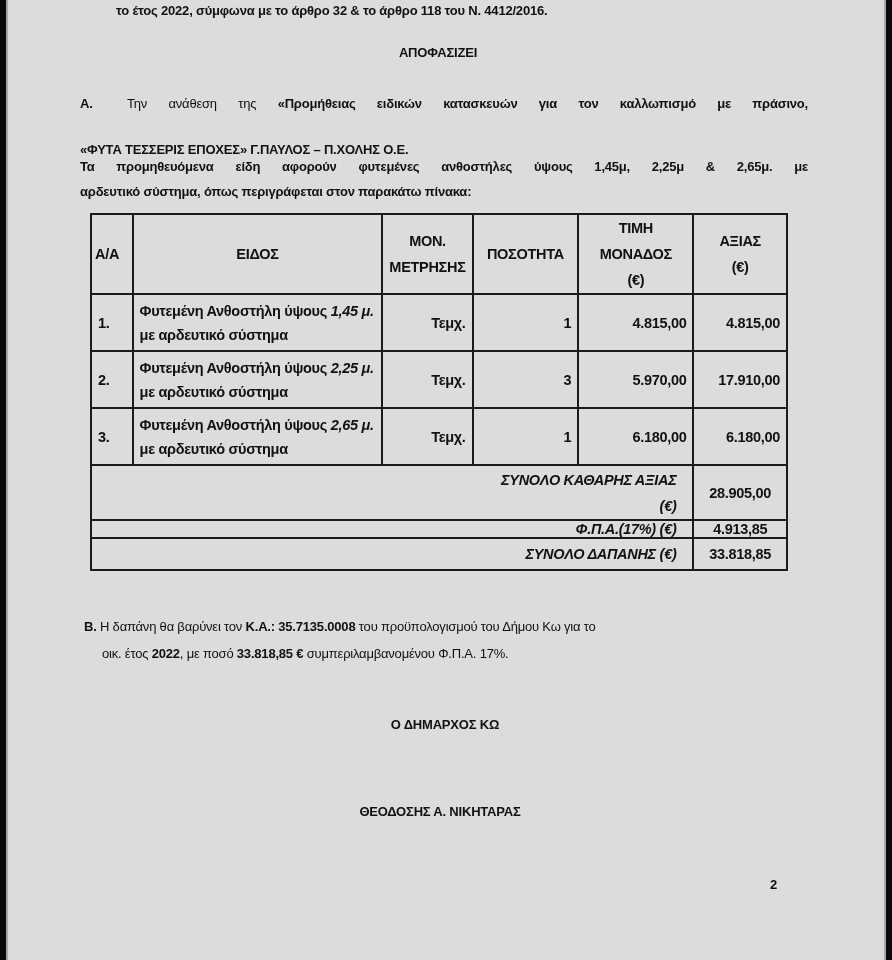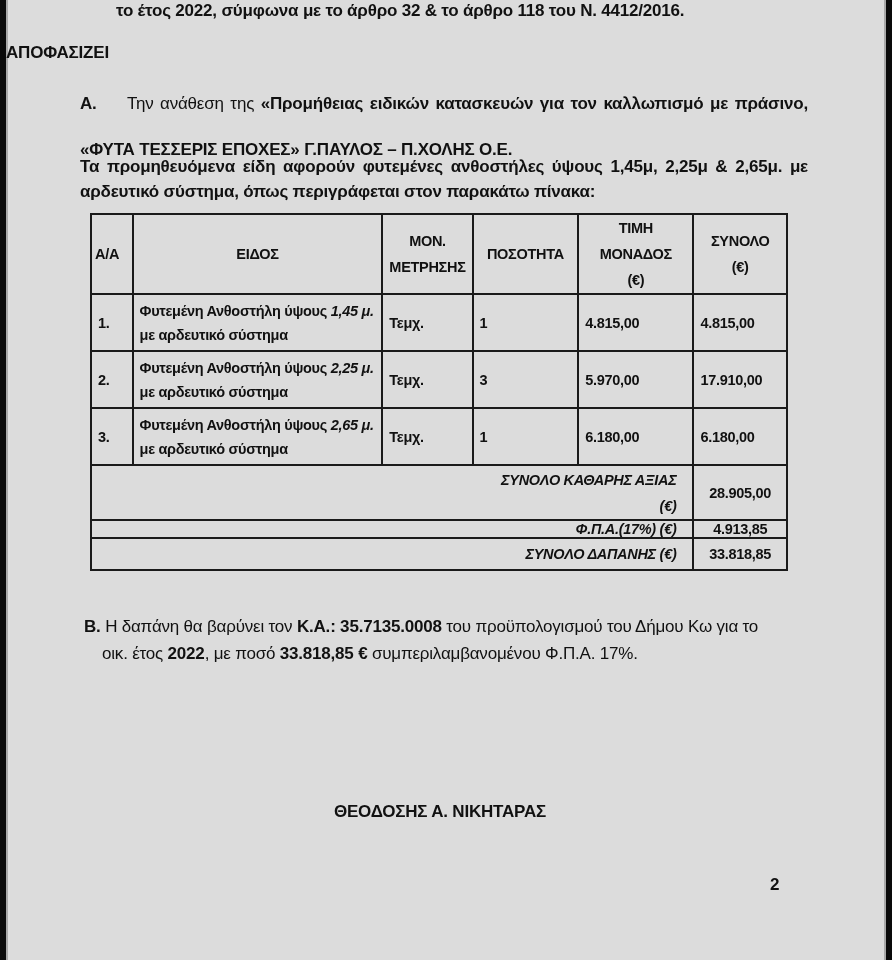--- a/index.html
+++ b/index.html
@@ -6,45 +6,45 @@
     body {
       width: 892px; height: 960px; overflow: hidden;
       background: #0a0a0a;
       font-family: "Liberation Sans", sans-serif;
       color: #111;
     }
     .page {
       position: absolute; left: 6px; top: 0; width: 880px; height: 960px;
       background: #dcdcdc;
     }
-    .txt { position: absolute; font-size: 17px; line-height: 22px; letter-spacing: -0.2px; }
+    .txt { position: absolute; font-size: 13px; line-height: 22px; letter-spacing: -0.2px; }
     .b { font-weight: bold; }
     .line1 { left: 110px; top: 0px; }
-    .heading { left: 0; width: 864px; text-align: left; top: 42px; font-weight: bold; }
+    .heading { left: 0; width: 864px; text-align: center; top: 42px; font-weight: bold; }
     .parA { left: 74px; top: 73px; width: 728px; }
     .parA .row { display: block; height: 26px; text-align: justify; text-align-last: justify; margin-top: 20px; }
     .parA .row.last { text-align-last: left; }
     .parA .lbl { display: inline-block; width: 47px; font-weight: bold; }
     .parIntro { left: 74px; top: 156px; width: 728px; font-weight: bold; }
     .parIntro .row { display: block; height: 25px; text-align: justify; text-align-last: justify; }
     .parIntro .row.last { text-align-last: left; }
 
     table.items {
       position: absolute; left: 84px; top: 213px;
       width: 698px; border-collapse: collapse;
       font-size: 14.5px; letter-spacing: -0.3px;
     }
     table.items td, table.items th {
       border: 2px solid #1a1a1a; padding: 0 6px; vertical-align: middle;
     }
     table.items th { font-weight: bold; text-align: center; line-height: 26px; }
     table.items th.aa { text-align: left; padding-left: 3px; }
     .hdr-row { height: 78px; }
     .item-row { height: 57px; }
-    .item-row td { text-align: left; font-weight: bold; }
+    .item-row td { text-align: right; font-weight: bold; }
     .item-row td.num { text-align: left; padding-left: 6px; }
     .item-row td.desc { text-align: left; line-height: 24px; padding-left: 6px; }
     .item-row td.desc i { font-style: italic; }
     .sum-row td { font-weight: bold; text-align: center; }
     .sum-row td.lbl { text-align: right; font-style: italic; padding-right: 16px; }
     .sum1 { height: 55px; }
     .sum1 td.lbl { line-height: 26px; }
     .sum2 { height: 14px; }
     .sum3 { height: 32px; }
 
@@ -86,21 +86,21 @@
         <col style="width:116px">
         <col style="width:94px">
     </colgroup>
     <tbody>
         <tr class="hdr-row">
       <th class="aa">Α/Α</th>
       <th>ΕΙΔΟΣ</th>
       <th><span>ΜΟΝ.</span><br><span>ΜΕΤΡΗΣΗΣ</span></th>
       <th>ΠΟΣΟΤΗΤΑ</th>
       <th><span>ΤΙΜΗ</span><br><span>ΜΟΝΑΔΟΣ</span><br><span>(€)</span></th>
-      <th><span>ΣΥΝΟΛΟ</span><br><span>(€)</span></th>
+      <th><span>ΑΞΙΑΣ</span><br><span>(€)</span></th>
     </tr>
     <tr class="item-row">
       <td class="num">1.</td>
       <td class="desc"><span>Φυτεμένη Ανθοστήλη ύψους </span><i>1,45 μ.</i><br><span>με αρδευτικό σύστημα</span></td>
       <td>Τεμχ.</td>
       <td>1</td>
       <td>4.815,00</td>
       <td>4.815,00</td>
     </tr>
     <tr class="item-row">
@@ -132,15 +132,16 @@
       <td>33.818,85</td>
     </tr>
   </tbody>
     </table>
 
   <div class="txt parB">
     <span class="row"><span class="b">Β.</span><span> Η δαπάνη θα βαρύνει τον </span><span class="b">Κ.Α.: 35.7135.0008</span><span> του προϋπολογισμού του Δήμου Κω για το</span></span>
     <span class="row indent"><span>οικ. έτος </span><span class="b">2022</span><span>, με ποσό </span><span class="b">33.818,85 €</span><span> συμπεριλαμβανομένου Φ.Π.Α. 17%.</span></span>
   </div>
 
+  <div class="txt mayor-title">Ο ΔΗΜΑΡΧΟΣ ΚΩ</div>
   <div class="txt mayor-name">ΘΕΟΔΟΣΗΣ Α. ΝΙΚΗΤΑΡΑΣ</div>
   <div class="txt pagenum">2</div>
 </div>
 
 </body></html>

